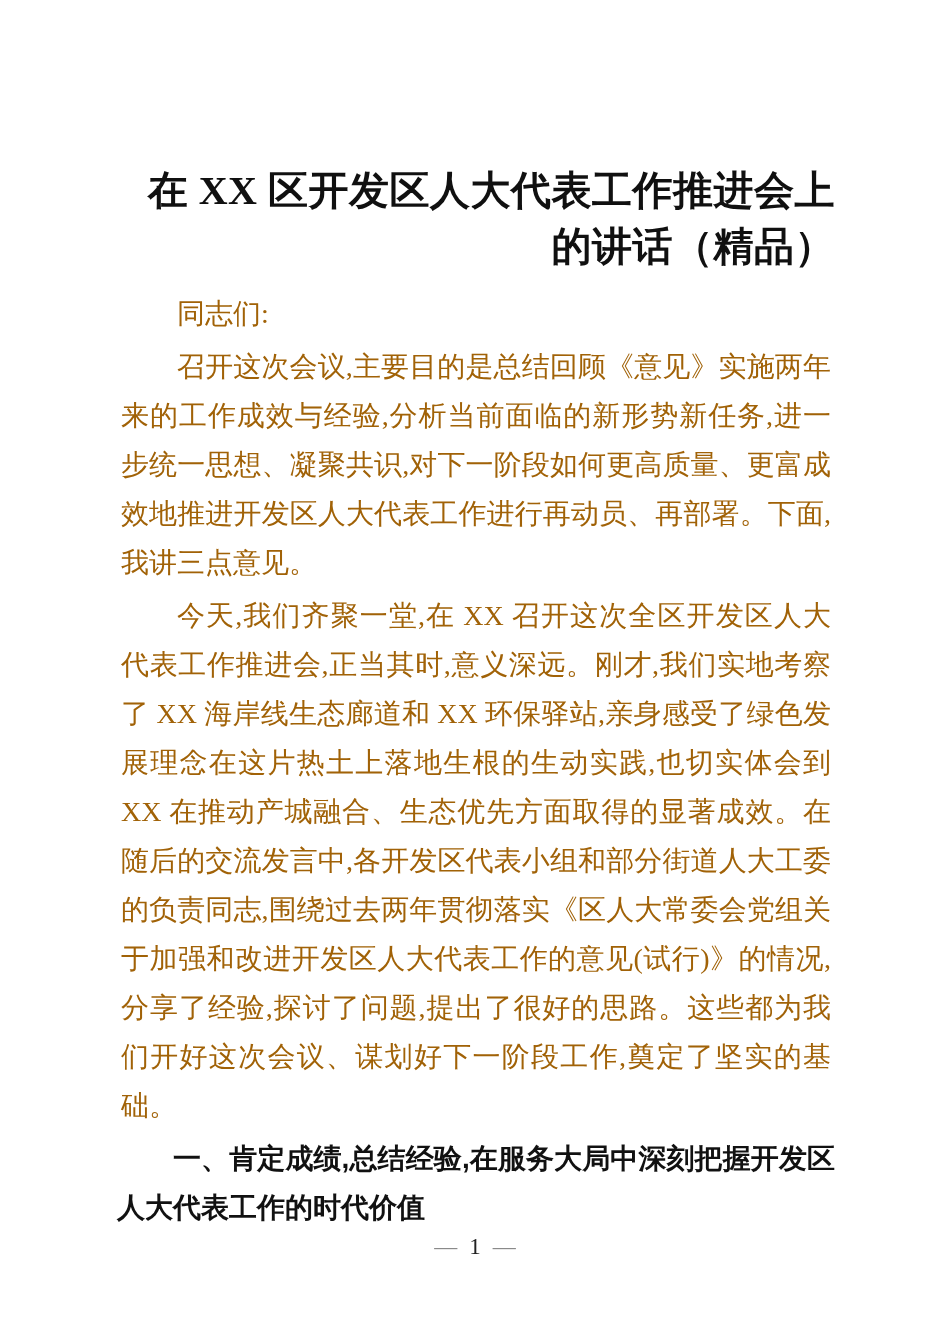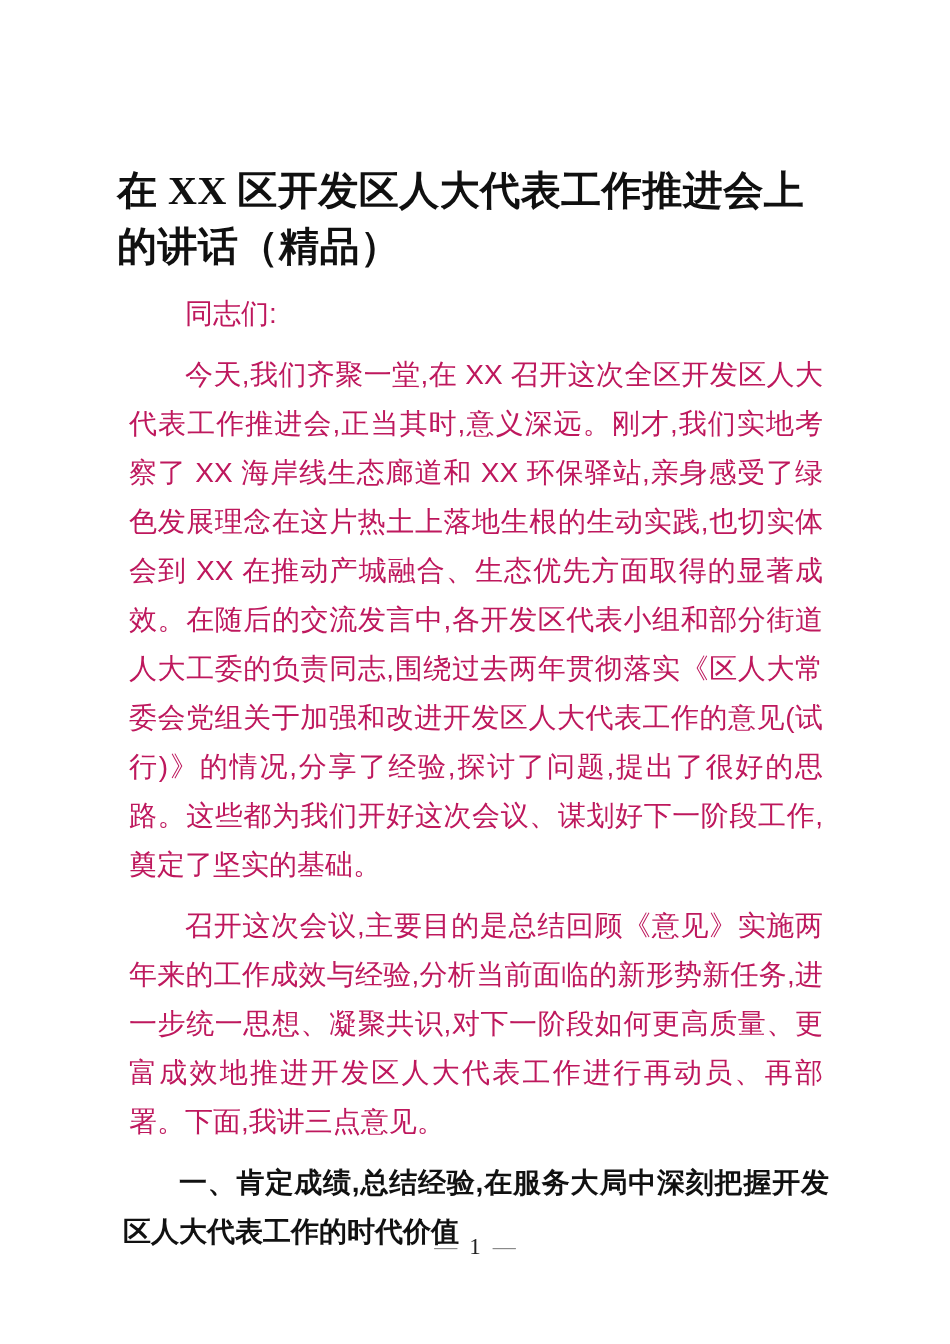--- a/index.html
+++ b/index.html
@@ -21,35 +21,36 @@
     left: 117px;
     top: 163px;
     width: 718px;
   }
   .title {
     margin: 0 0 14px 0;
     font-family: "Liberation Serif", serif;
     font-weight: bold;
     font-size: 40px;
     line-height: 56px;
-    text-align: left;
+    text-align: right;
     letter-spacing: 0.5px;
     color: #101010;
   }
   .para {
-    margin: 12px;
+    margin: 4px;
     font-size: 28px;
     line-height: 49px;
     text-indent: 2em;
     text-align: justify;
     text-justify: inter-ideograph;
-    color: #be185d;
+    color: #a16207;
+    font-family: Liberation Serif, serif;
   }
   .heading {
-    margin: 6px;
+    margin: 0;
     font-size: 28px;
     line-height: 49px;
     text-indent: 2em;
     text-align: justify;
     font-weight: bold;
     color: #111111;
   }
   .footer {
     position: absolute;
     left: 0;
@@ -70,23 +71,23 @@
 </style>
 </head>
 <body>
 
 <div class="page">
   <div class="content">
     <h1 class="title">在 XX 区开发区人大代表工作推进会上的讲话（精品）</h1>
 
     <p class="para">同志们:</p>
 
+    <p class="para">召开这次会议,主要目的是总结回顾《意见》实施两年来的工作成效与经验,分析当前面临的新形势新任务,进一步统一思想、凝聚共识,对下一阶段如何更高质量、更富成效地推进开发区人大代表工作进行再动员、再部署。下面,我讲三点意见。</p>
+
     <p class="para">今天,我们齐聚一堂,在 XX 召开这次全区开发区人大代表工作推进会,正当其时,意义深远。刚才,我们实地考察了 XX 海岸线生态廊道和 XX 环保驿站,亲身感受了绿色发展理念在这片热土上落地生根的生动实践,也切实体会到 XX 在推动产城融合、生态优先方面取得的显著成效。在随后的交流发言中,各开发区代表小组和部分街道人大工委的负责同志,围绕过去两年贯彻落实《区人大常委会党组关于加强和改进开发区人大代表工作的意见(试行)》的情况,分享了经验,探讨了问题,提出了很好的思路。这些都为我们开好这次会议、谋划好下一阶段工作,奠定了坚实的基础。</p>
-
-    <p class="para">召开这次会议,主要目的是总结回顾《意见》实施两年来的工作成效与经验,分析当前面临的新形势新任务,进一步统一思想、凝聚共识,对下一阶段如何更高质量、更富成效地推进开发区人大代表工作进行再动员、再部署。下面,我讲三点意见。</p>
 
     <p class="heading">一、肯定成绩,总结经验,在服务大局中深刻把握开发区人大代表工作的时代价值</p>
 
   </div>
 
   <div class="footer">
     <span class="dash">—</span><span class="num">1</span><span class="dash">—</span>
   </div>
 </div>
 

